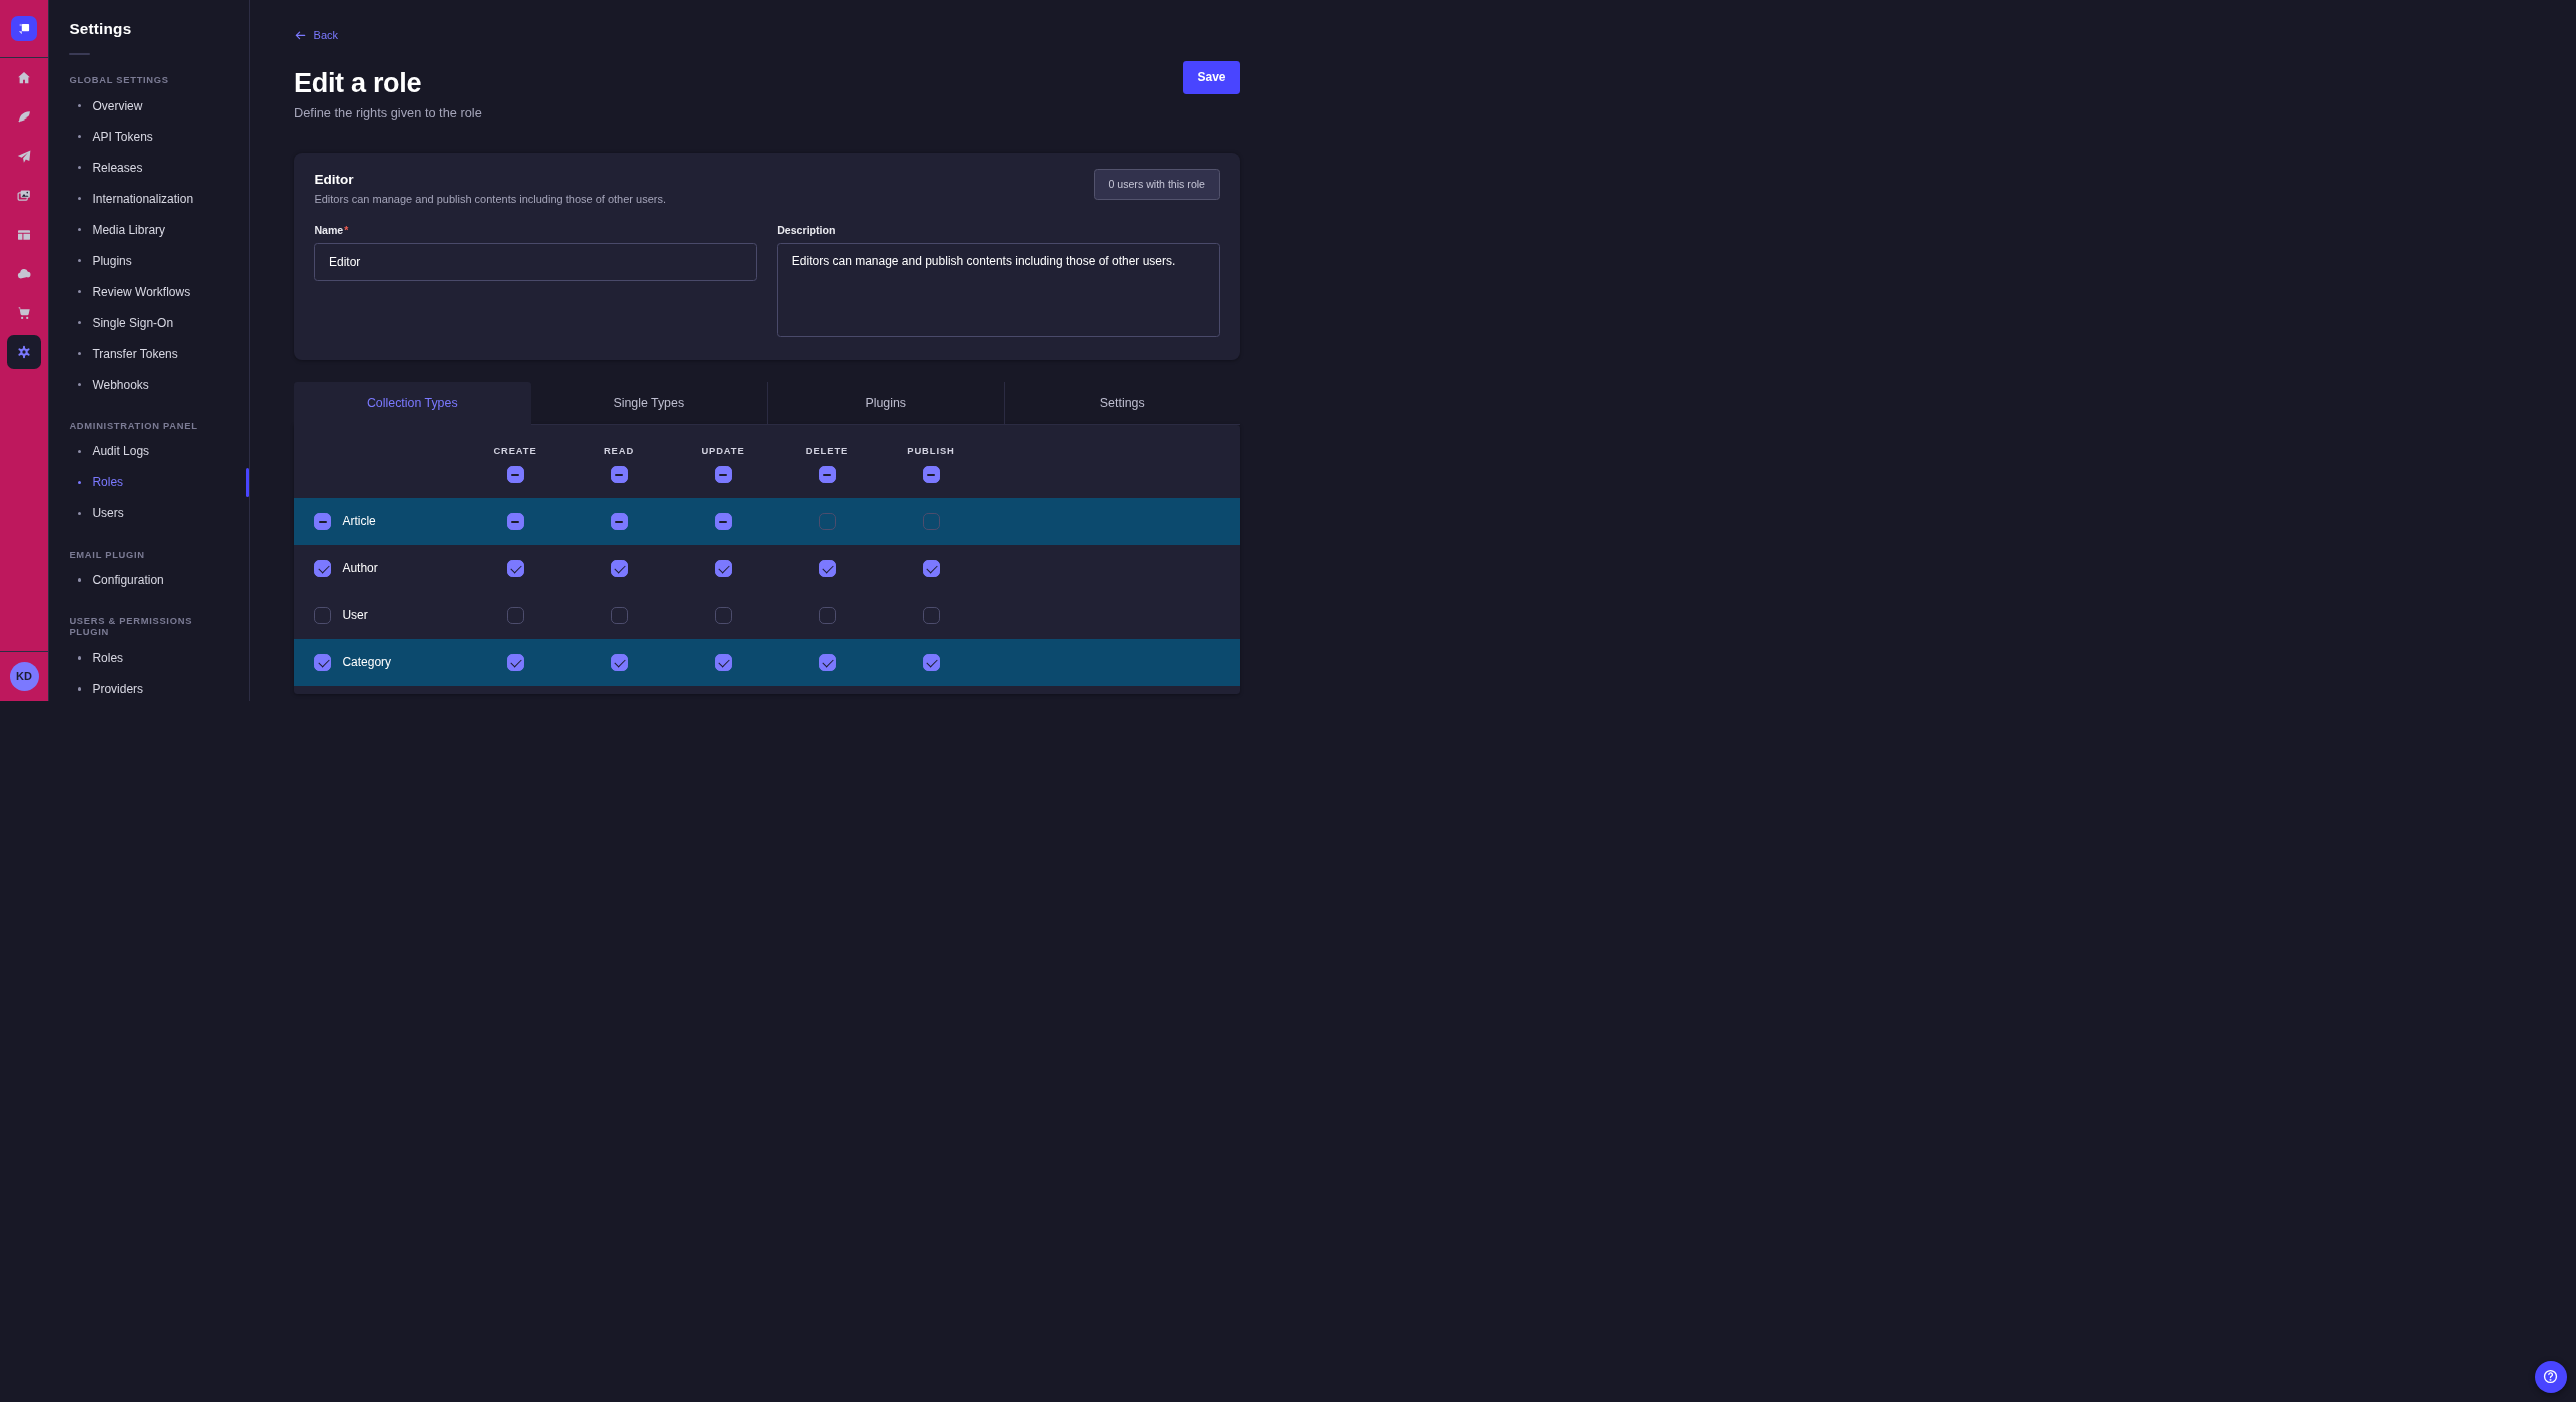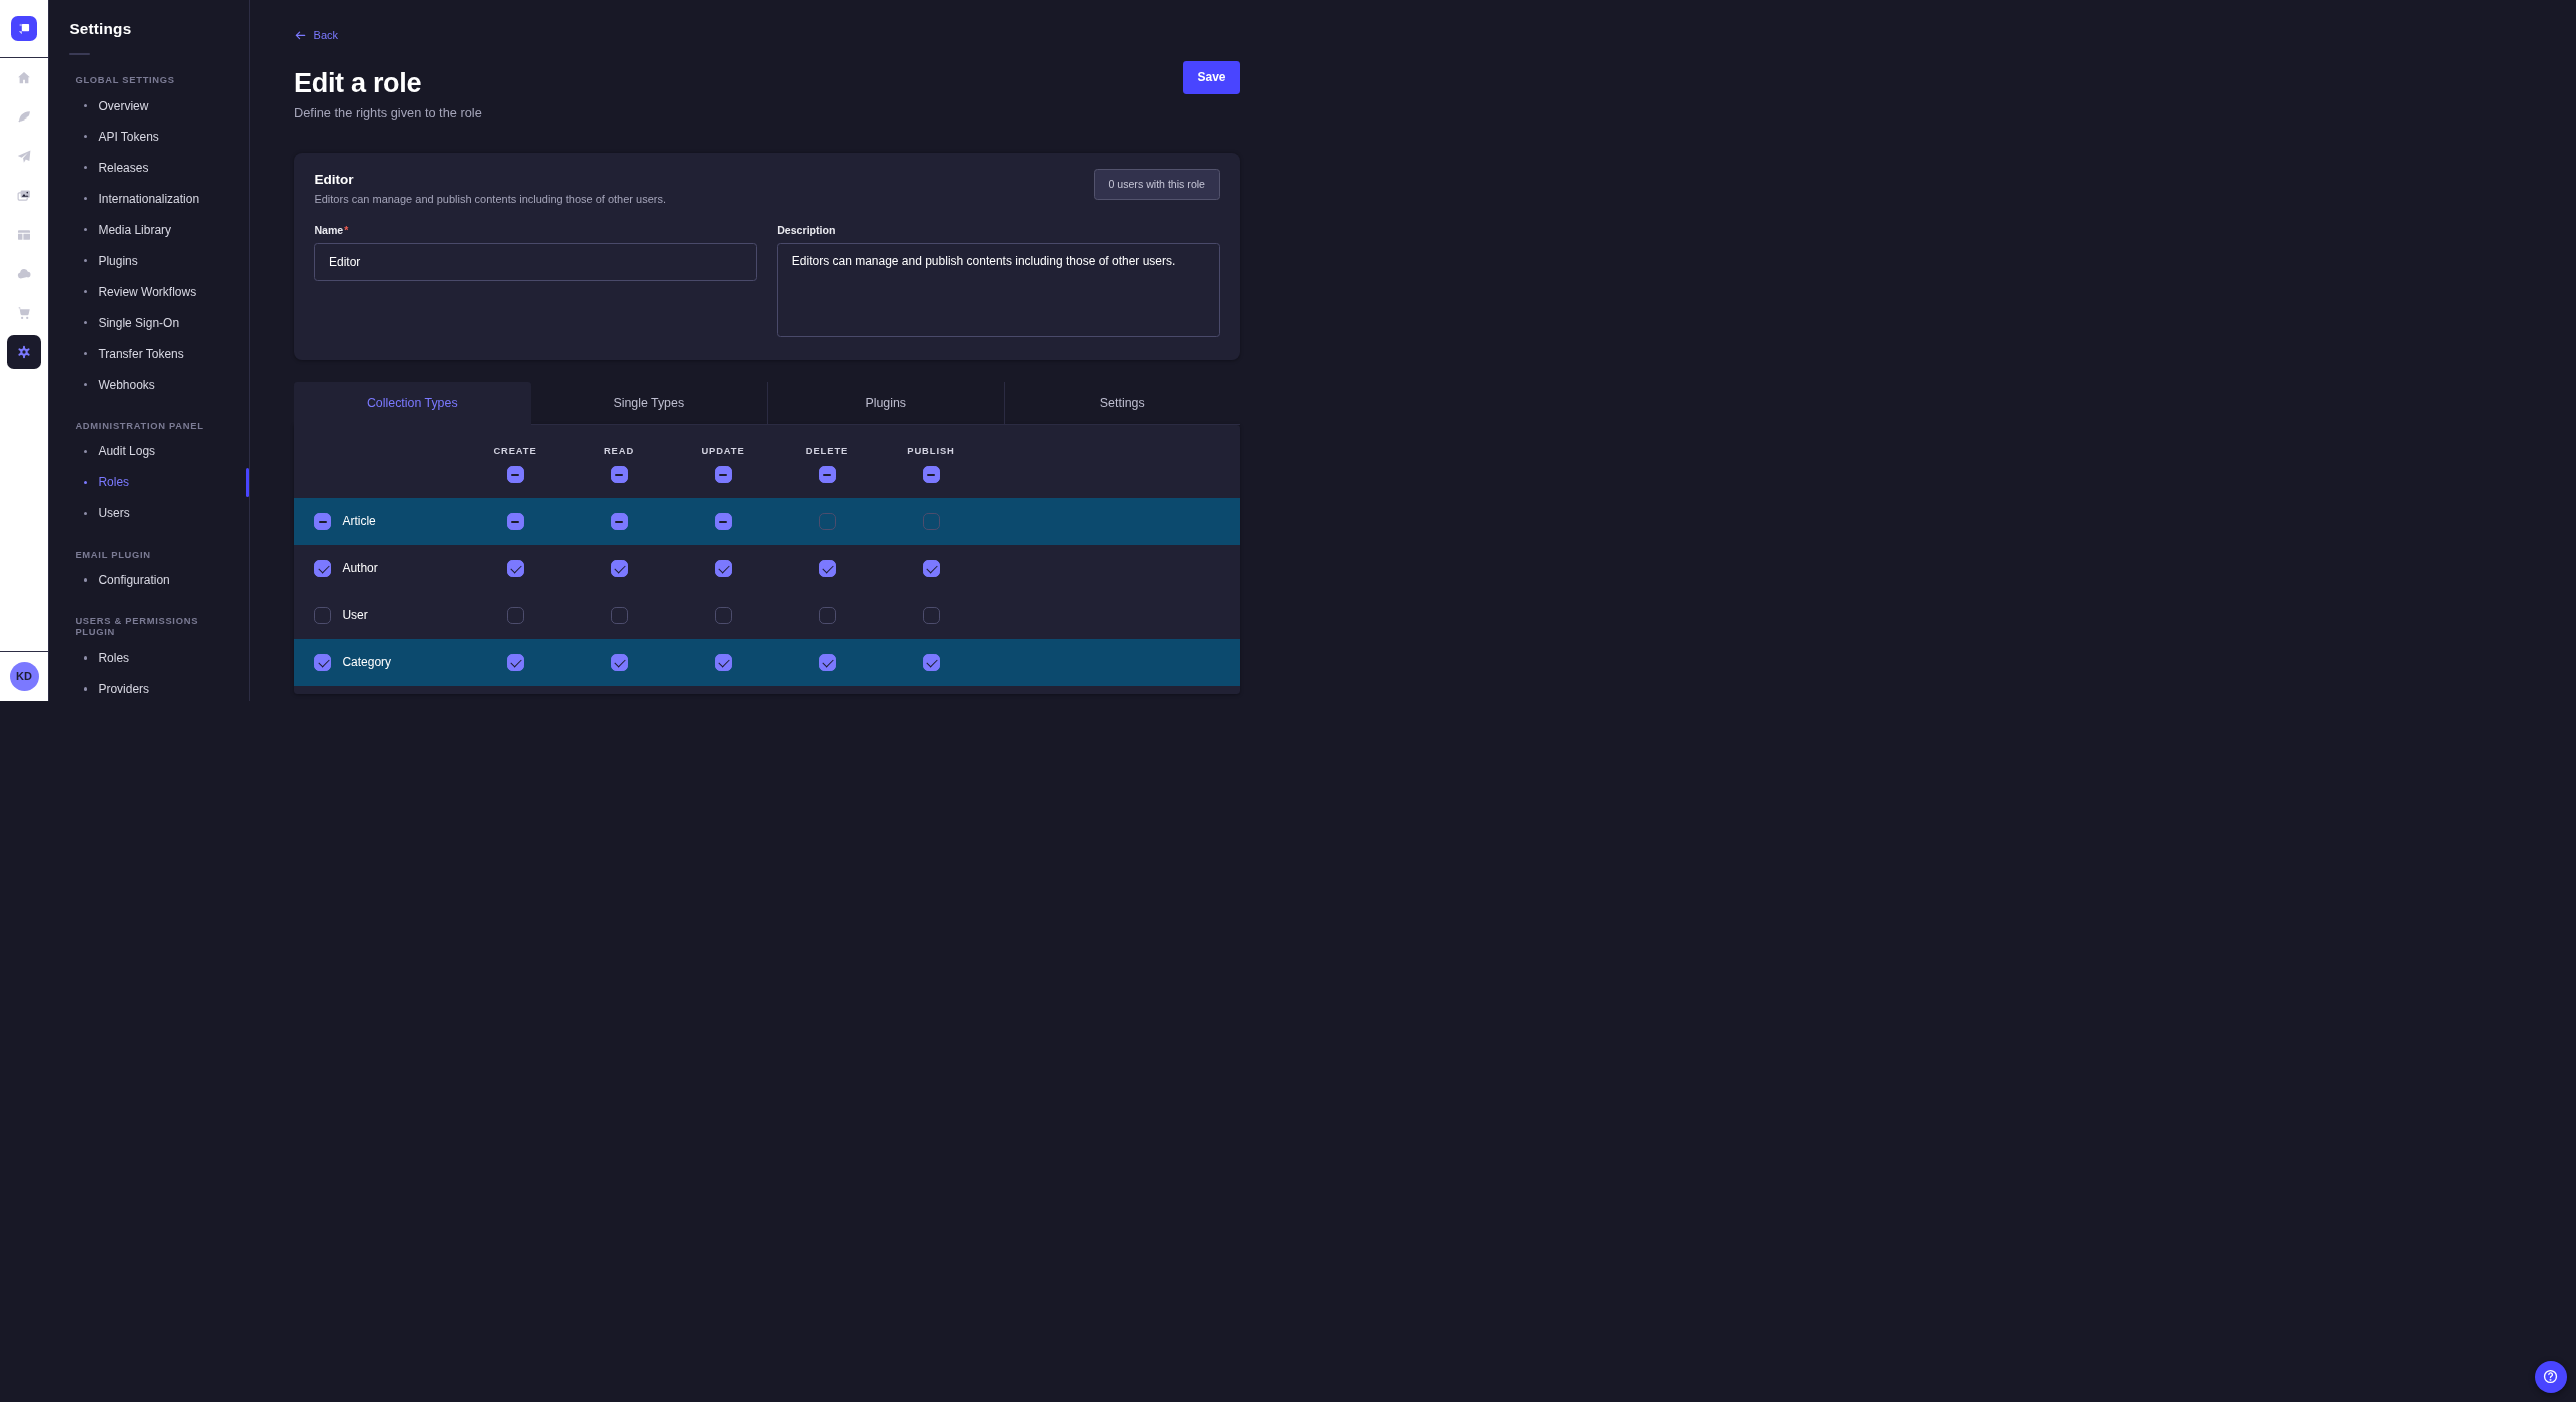--- a/index.html
+++ b/index.html
@@ -4,42 +4,42 @@
 <style>
   * { margin:0; padding:0; box-sizing:border-box; }
   html,body { width:1288px; height:701px; overflow:hidden; }
   body {
     font-family:"Liberation Sans", sans-serif;
     background:#181826; color:#fff;
     display:flex;
   }
   
   .rail {
-    width:49px; height:100%; background:#ffffff;
+    width:49px; height:100%; background:#be185d;
     border-right:0.9px solid #2d2d44;
     display:flex; flex-direction:column; align-items:center; flex-shrink:0;
   }
   .logo-box { width:49px; height:58px; display:flex; align-items:center; justify-content:center; border-bottom:0.9px solid #2d2d44; }
   .logo { width:25.6px; height:25.6px; border-radius:6.8px; background:#4945ff; display:flex; align-items:center; justify-content:center; }
   .logo svg { width:19px; height:19px; }
   .rail-icons { display:flex; flex-direction:column; gap:5.1px; margin-top:3.4px; flex:1; }
   .rail-item { width:34px; height:34px; border-radius:6.8px; display:flex; align-items:center; justify-content:center; color:#c5c5d2; cursor:pointer; }
   .rail-item svg { width:16px; height:16px; }
   .rail-item.active { background:#1b1b2c; color:#7b79ff; }
   .rail-bottom { width:49px; border-top:0.9px solid #2d2d44; padding:9.4px 0 10.2px; display:flex; justify-content:center; }
   .avatar { width:29px; height:29px; border-radius:50%; background:#7b79ff; color:#1d1d30; font-size:11px; font-weight:700; display:flex; align-items:center; justify-content:center; cursor:pointer; }
 
   
   .subnav {
     width:201px; height:100%; background:#181826; flex-shrink:0;
     border-right:0.9px solid #2d2d44; position:relative; padding-top:20.4px; overflow:hidden;
   }
   .subnav-title { font-size:15.3px; font-weight:700; padding:0 20.4px; letter-spacing:0.2px; }
   .subnav-divider { width:20.4px; height:1.7px; background:#3a3a55; border-radius:1.7px; margin:14.5px 0 0 20.4px; }
-  .section { margin-top:19.6px;margin-left:6px; }
+  .section { margin-top:19.6px; }
   .section-label { font-size:9.4px; font-weight:700; color:#7b7b94; letter-spacing:0.7px; padding:0 20.4px; margin-bottom:5.1px; }
   .section ul { list-style:none; }
   .section li { position:relative; height:31px; display:flex; align-items:center; gap:11px; padding-left:29px; font-size:12px; color:#d9d9e4; cursor:pointer; }
   .bullet { width:3.4px; height:3.4px; border-radius:50%; background:#8e8ea9; flex-shrink:0; }
   .section li.active { color:#7b79ff; }
   .section li.active .bullet { background:#7b79ff; }
   .section li.active::after { content:''; position:absolute; right:0; top:0.9px; width:2.6px; height:29px; background:#4945ff; border-radius:1.7px; }
 
   
   .main { flex:1; padding:29px 48px 0 44px; position:relative; }

